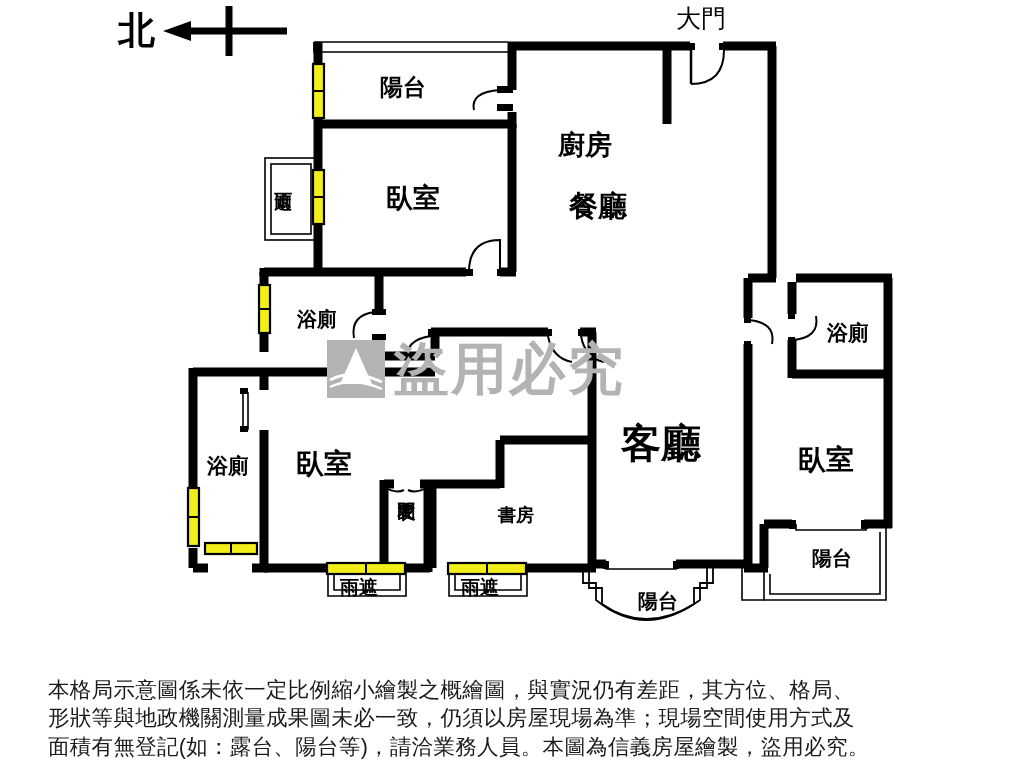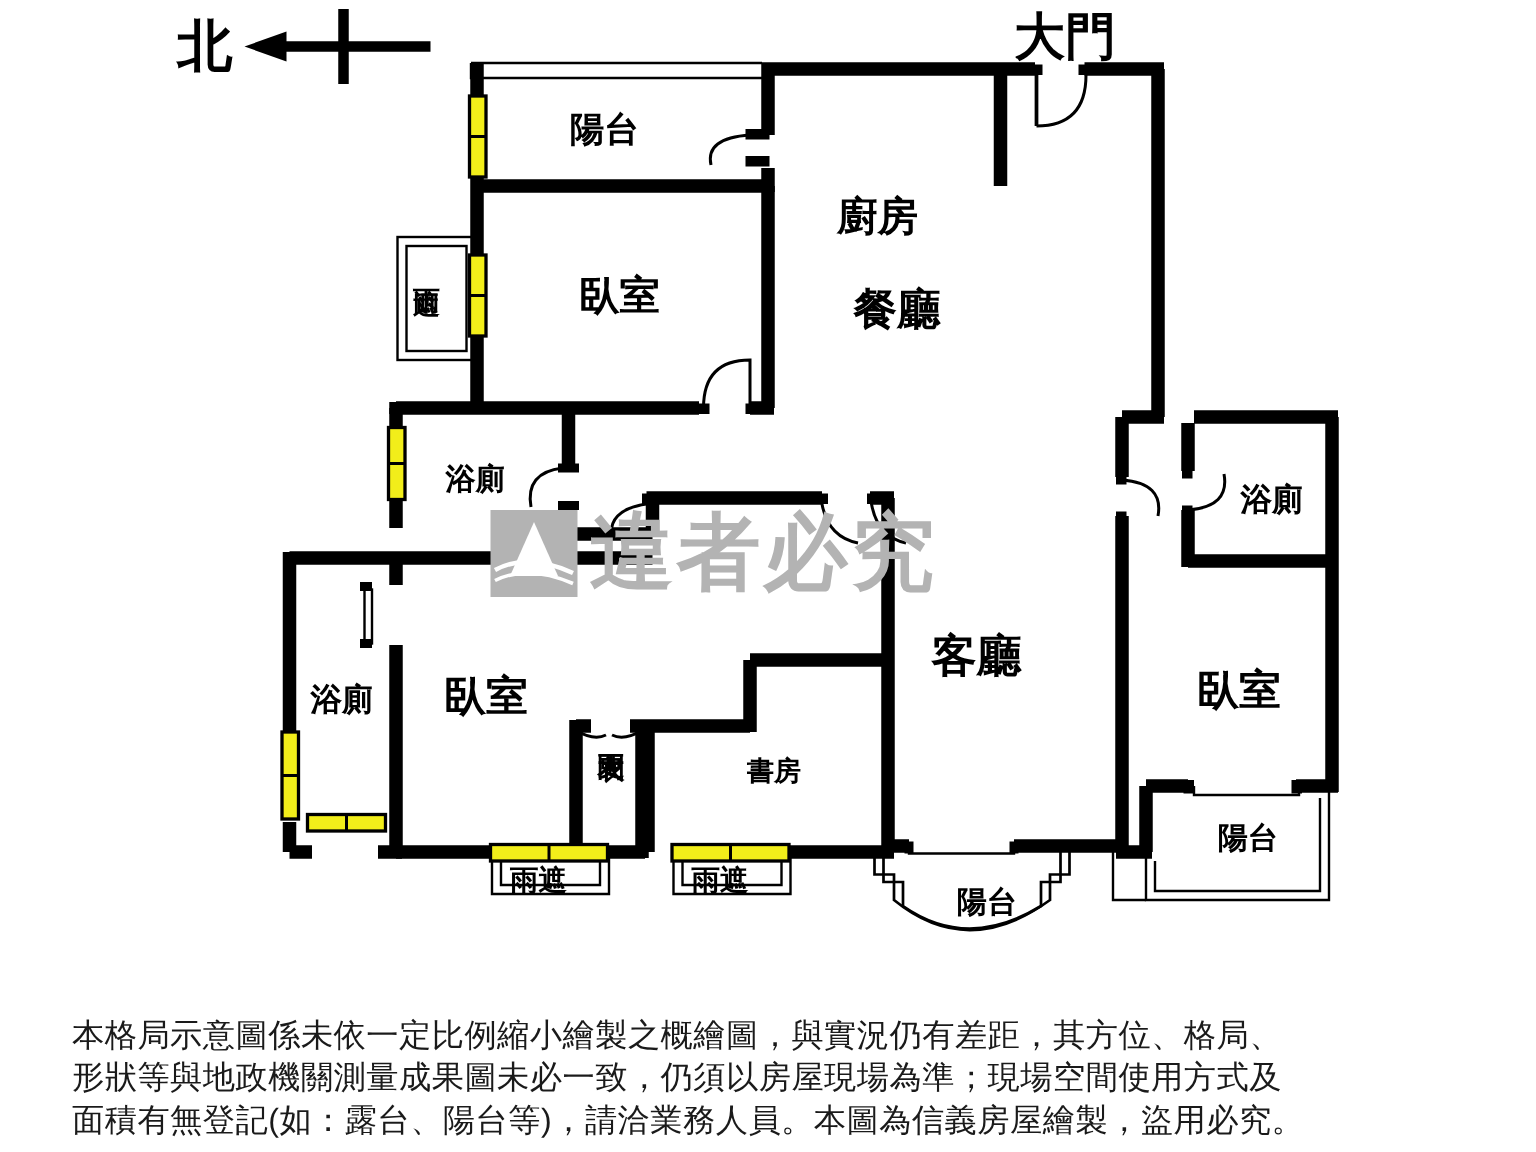--- a/index.html
+++ b/index.html
@@ -13,21 +13,21 @@
   #wm-logo{position:absolute;left:325px;top:338px;width:370px;height:62px;
            opacity:1;pointer-events:none;}
   #wm-note{position:absolute;left:325px;top:408px;width:380px;
            font-size:10.5px;color:#b9b9b9;letter-spacing:1.2px;white-space:nowrap;}
   #disclaimer{position:absolute;left:48px;top:676px;width:930px;
               font-size:21.5px;line-height:1.32;color:#1a1a1a;
               font-family:Liberation Sans, sans-serif;
               letter-spacing:.3px;}
   #disclaimer div{white-space:nowrap;}
   #north-label{position:absolute;left:118px;top:6px;font-size:37px;font-weight:700;color:#000;}
-  #gate-label{position:absolute;left:676px;top:2px;font-size:34px;font-weight:700;color:#000;}
+  #gate-label{position:absolute;left:676px;top:2px;font-size:25px;font-weight:400;color:#000;}
 </style>
 </head>
 <body>
 
 <div id="stage">
 
   <svg class="plan" viewBox="0 0 1024 768">
     <defs>
       <g id="win-v">
         <rect x="-5" y="-30" width="10" height="60" fill="#f2ee1a" stroke="#000" stroke-width="2"></rect>
@@ -281,35 +281,35 @@
 
   <div class="rmlabel" style="left:380px;top:76px;font-size:23px;">陽台</div>
   <div class="rmlabel" style="left:558px;top:84px;font-size:27px;margin-top:47px;">廚房</div>
   <div class="rmlabel vertlabel" style="left:274px;top:178px;font-size:18px;">雨遮</div>
   <div class="rmlabel" style="left:386px;top:184px;font-size:27px;">臥室</div>
   <div class="rmlabel" style="left:569px;top:192px;font-size:29px;">餐廳</div>
   <div class="rmlabel" style="left:297px;top:309px;font-size:20px;">浴廁</div>
   <div class="rmlabel" style="left:827px;top:323px;font-size:21px;">浴廁</div>
   <div class="rmlabel" style="left:207px;top:456px;font-size:21px;">浴廁</div>
   <div class="rmlabel" style="left:296px;top:450px;font-size:28px;">臥室</div>
-  <div class="rmlabel" style="left:621px;top:423px;font-size:30px;">客廳</div>
+  <div class="rmlabel" style="left:621px;top:423px;font-size:40px;">客廳</div>
   <div class="rmlabel" style="left:798px;top:446px;font-size:28px;">臥室</div>
   <div class="rmlabel vertlabel" style="left:397px;top:488px;font-size:18px;">更衣間</div>
   <div class="rmlabel" style="left:474px;top:506px;font-size:18px;margin-left:24px;">書房</div>
   <div class="rmlabel" style="left:812px;top:548px;font-size:20px;">陽台</div>
   <div class="rmlabel" style="left:340px;top:578px;font-size:19px;">雨遮</div>
   <div class="rmlabel" style="left:461px;top:578px;font-size:19px;">雨遮</div>
   <div class="rmlabel" style="left:638px;top:591px;font-size:20px;">陽台</div>
 
   <div id="north-label">北</div>
   <div id="gate-label">大門</div>
 
   <div id="wm-logo">
     <span style="display:inline-block;margin-left:68px;font-size:56px;font-weight:700;
-                 color:#b3b3b3;letter-spacing:2px;line-height:62px;">違者必究</span>
+                 color:#b3b3b3;letter-spacing:2px;line-height:62px;">盜用必究</span>
   </div>
 
   <div id="disclaimer">
     <div>本格局示意圖係未依一定比例縮小繪製之概繪圖，與實況仍有差距，其方位、格局、</div>
     <div>形狀等與地政機關測量成果圖未必一致，仍須以房屋現場為準；現場空間使用方式及</div>
     <div>面積有無登記(如：露台、陽台等)，請洽業務人員。本圖為信義房屋繪製，盜用必究。</div>
   </div>
 
 </div>
 

